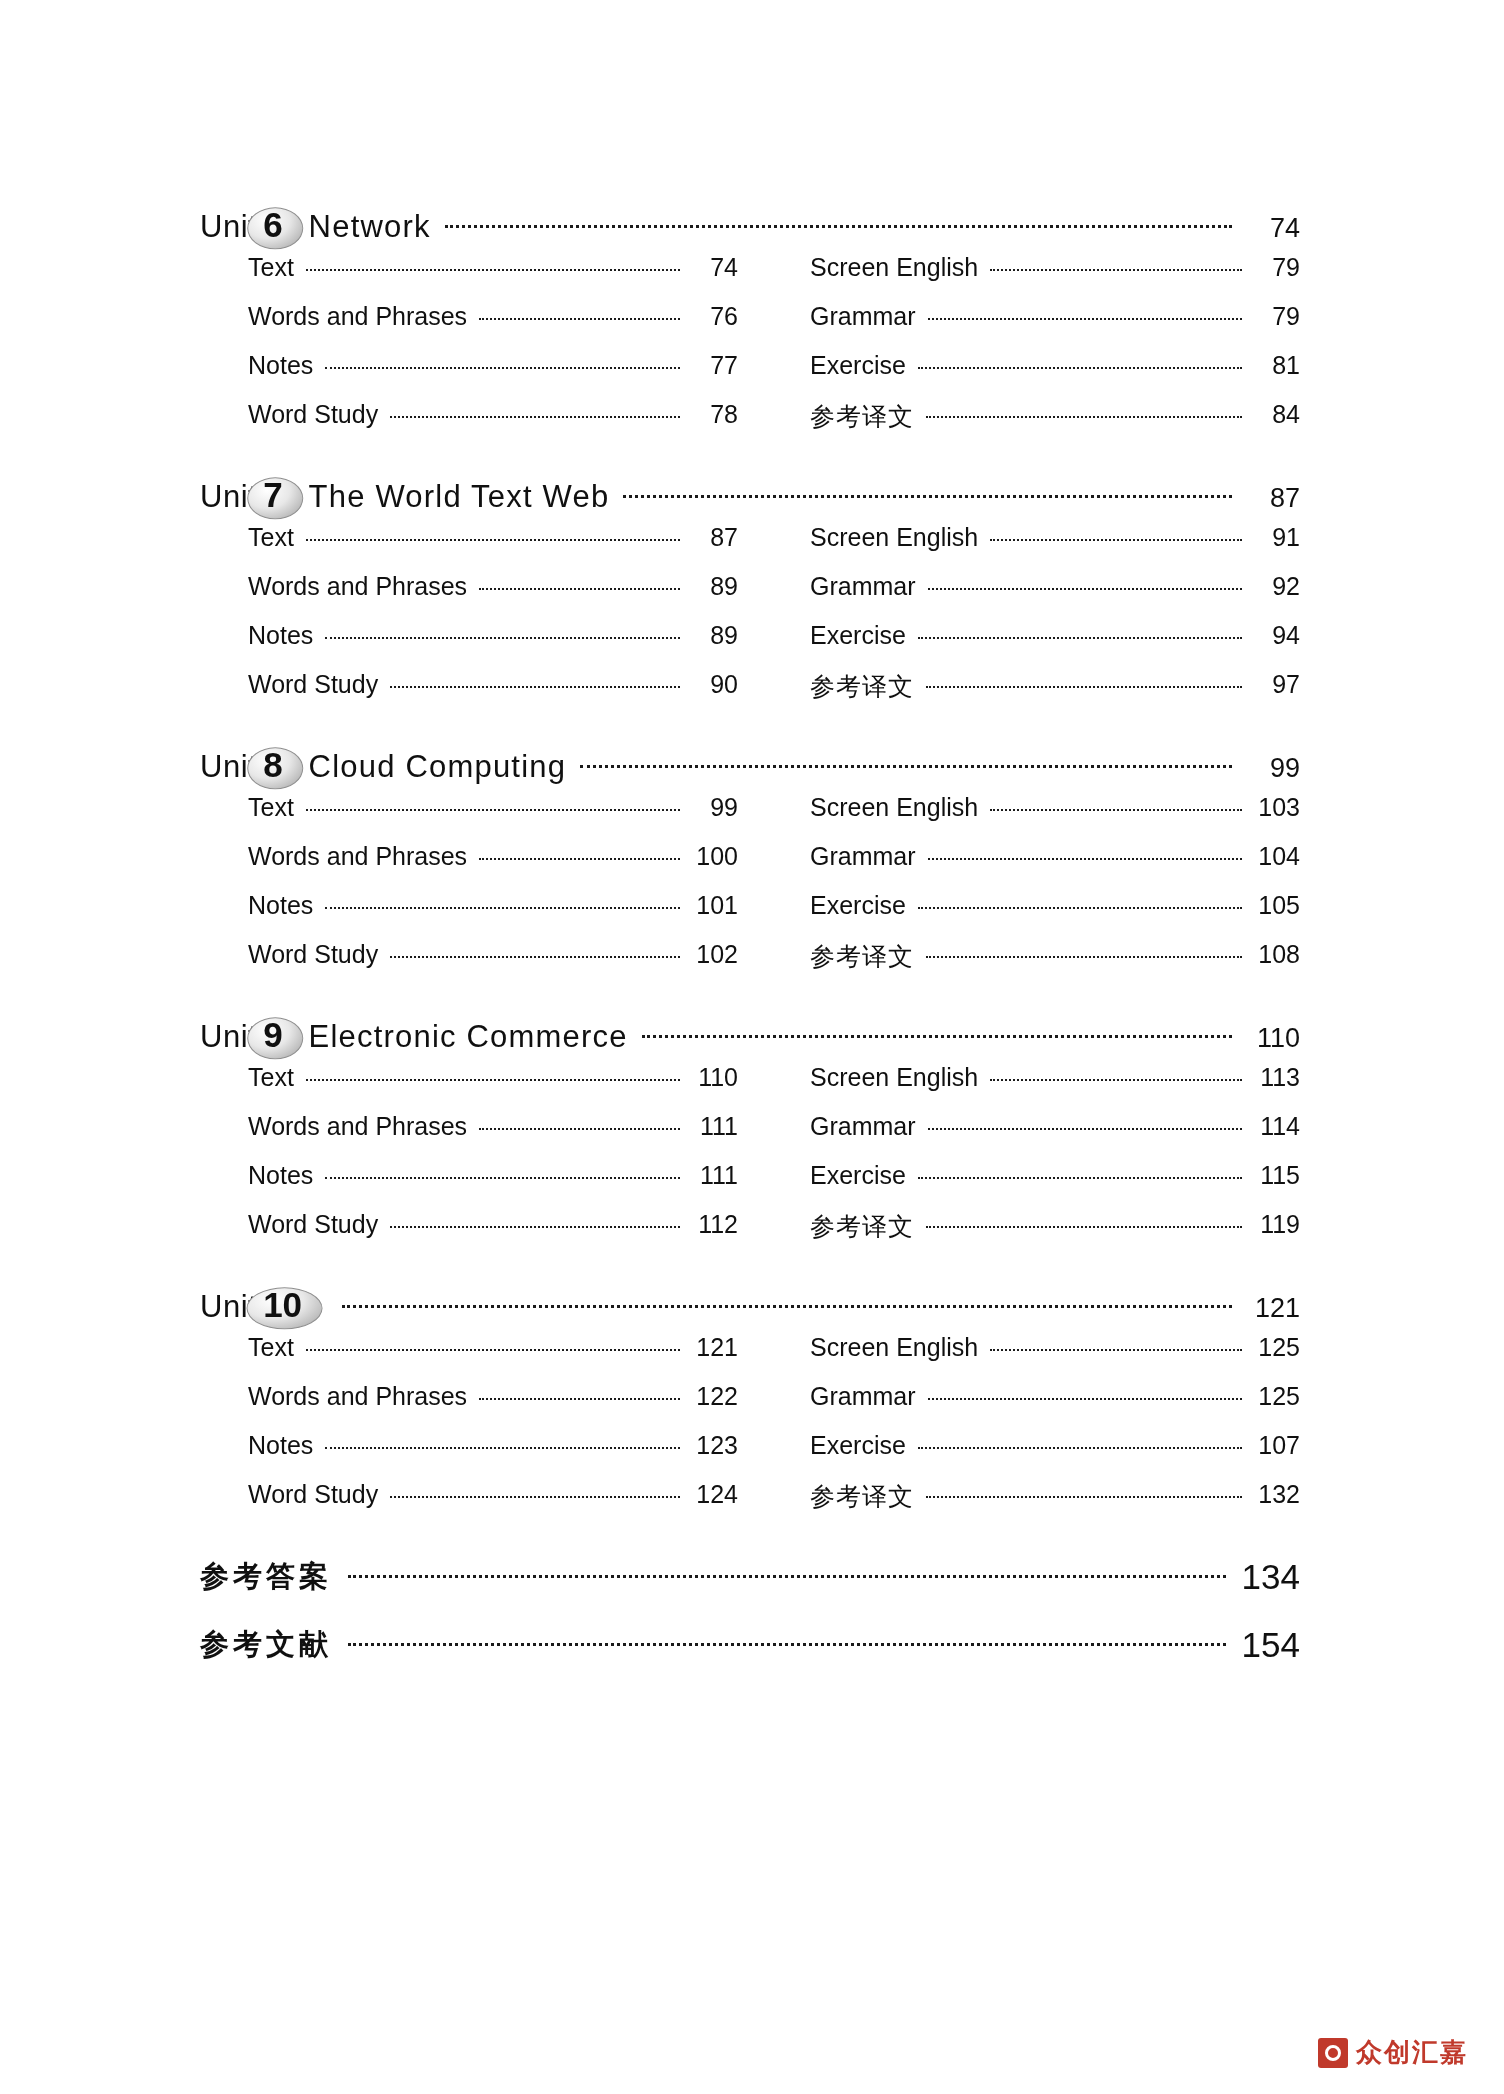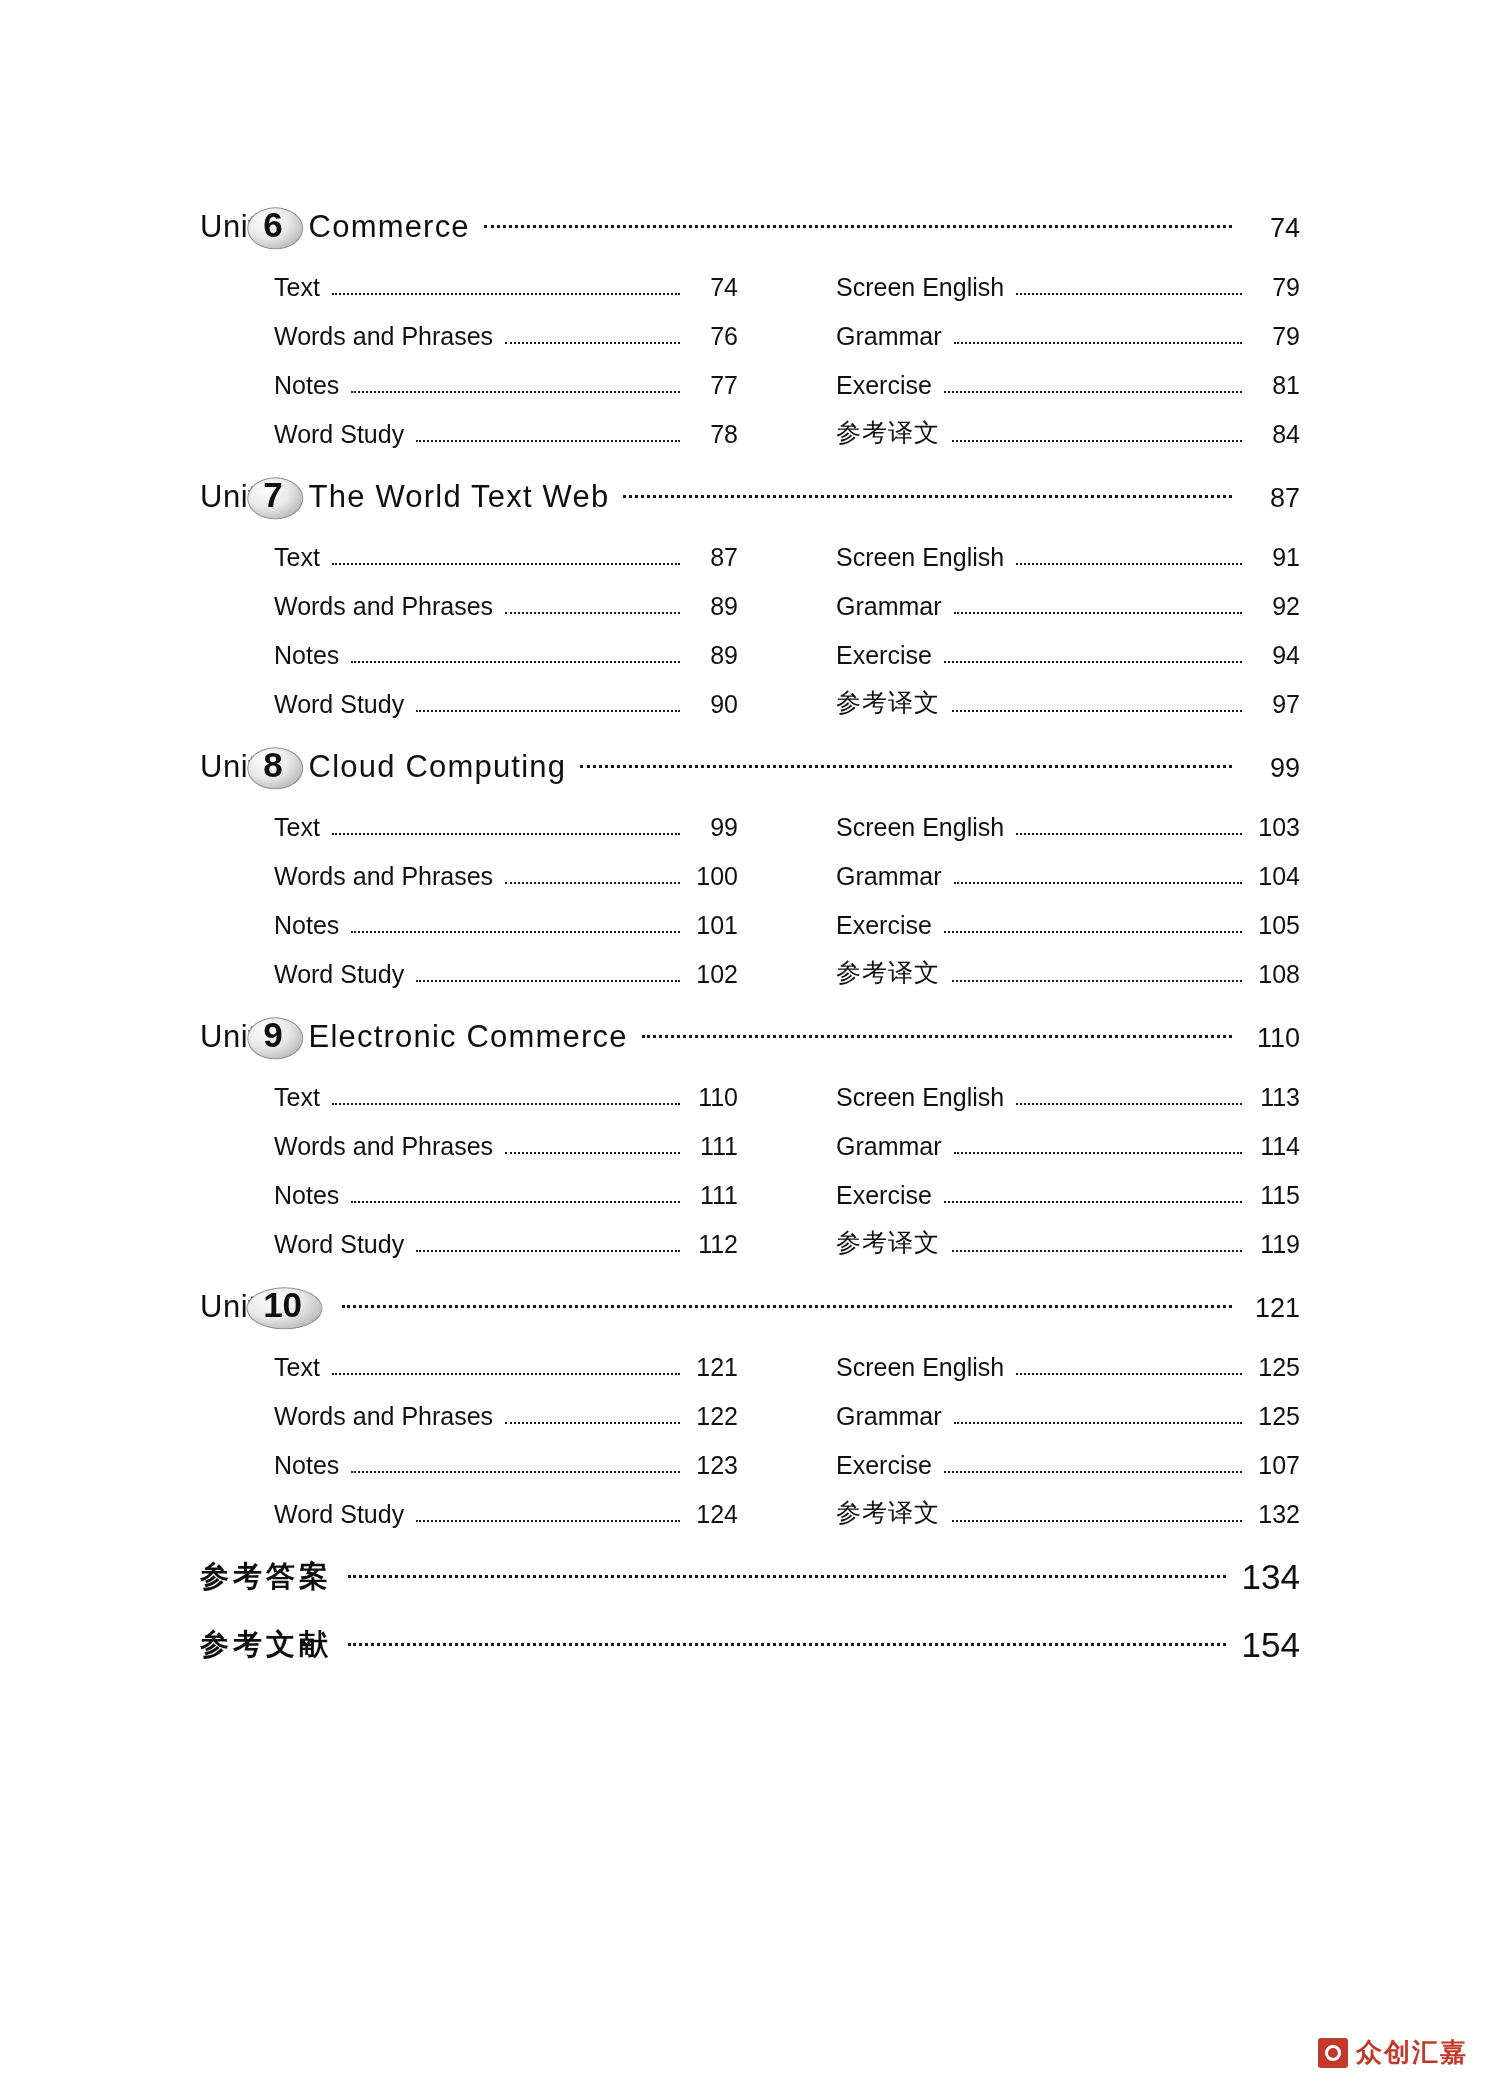--- a/index.html
+++ b/index.html
@@ -102,23 +102,22 @@
     display: grid;
     grid-template-columns: 1fr 1fr;
     column-gap: 72px;
     row-gap: 0px;
     margin-left: 48px;
     margin-top: 8px;
     margin-bottom: 4px;
   }
   .sub-row {
     display: flex;
-    align-items: flex-end;
+    align-items: flex-start;
     height: 49px;
-    margin-left: 26px;
   }
   .sub-label {
     font-size: 25px;
     white-space: nowrap;
   }
   .sub-label.cn {
     font-family: "DejaVu Sans", "Liberation Sans", sans-serif;
     font-size: 25px;
     letter-spacing: 1px;
   }
@@ -223,21 +222,21 @@
 
 <div class="page">
   <div class="content">
 
     <div class="unit-row">
       <span class="unit-word">Unit</span>
       <span class="unit-badge">
         <span class="oval"></span>
         <span class="num">6</span>
       </span>
-      <span class="unit-title">Commerce</span>
+      <span class="unit-title">Network</span>
       <span class="unit-dots"></span>
       <span class="unit-page">74</span>
     </div>
     <div class="sub-grid">
       <div class="sub-row">
         <span class="sub-label">Text</span>
         <span class="sub-dots"></span>
         <span class="sub-page">74</span>
       </div>
       <div class="sub-row">

